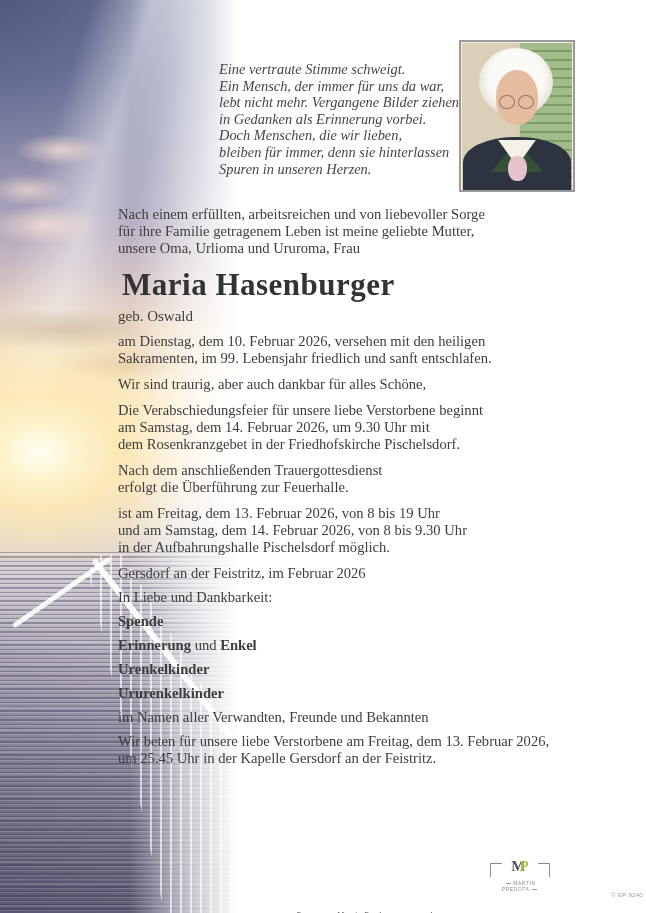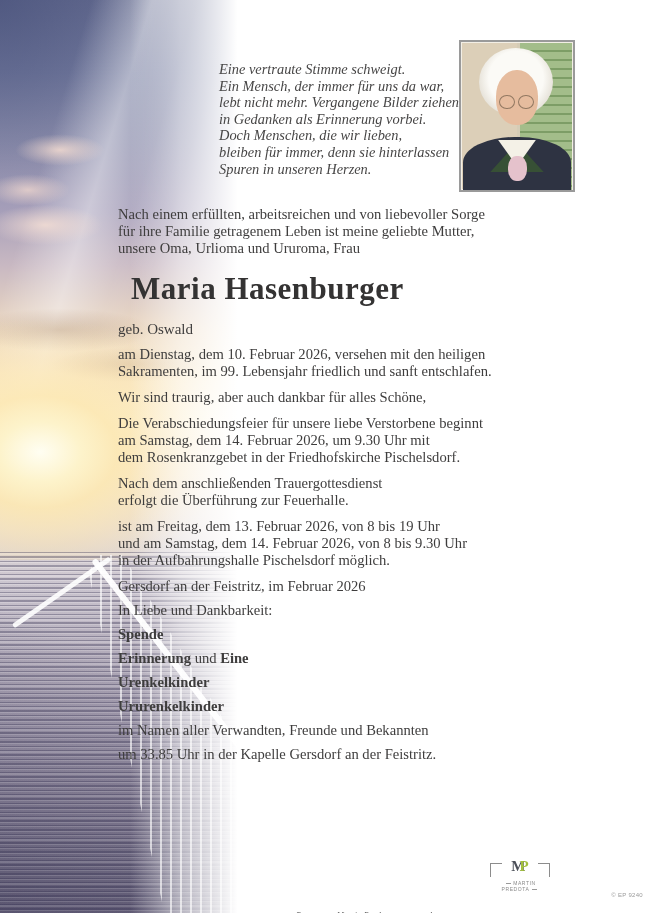--- a/index.html
+++ b/index.html
@@ -93,21 +93,21 @@
     position:absolute;left:203px;top:61px;width:270px;
     font-style:italic;font-size:14.4px;line-height:16.6px;color:#474646;margin-left:16px;
   }
   .content{
     position:absolute;left:118px;right:0;top:206px;
     text-align:left;font-size:14.6px;line-height:17px;
   }
   .ln{display:block;}
   .para{margin:0 0 9px;}
   .name{
-    font-size:31px;font-weight:bold;line-height:38px;margin:13px;color:#343333;
+    font-size:31px;font-weight:bold;line-height:38px;margin:4px;color:#343333;
     letter-spacing:.5px;
   }
   .maiden{margin:0 0 8px;font-size:15px;}
   .solo{margin:0 0 7px;}
   .fam{margin:0 0 7px;font-weight:bold;}
   .fam .reg{font-weight:normal;}
   
   .funeral-line{
     position:absolute;left:296px;top:870px;
     font-style:italic;font-size:8.5px;color:#5a5a5a;letter-spacing:.2px;margin-top:40px;
@@ -204,27 +204,28 @@
     <p class="para">
       <span class="ln">ist am Freitag, dem 13. Februar 2026, von 8 bis 19 Uhr</span>
       <span class="ln">und am Samstag, dem 14. Februar 2026, von 8 bis 9.30 Uhr</span>
       <span class="ln">in der Aufbahrungshalle Pischelsdorf möglich.</span>
     </p>
 
     <div class="solo">Gersdorf an der Feistritz, im Februar 2026</div>
     <div class="solo">In Liebe und Dankbarkeit:</div>
 
     <div class="fam">Spende</div>
-    <div class="fam"><span>Erinnerung</span><span class="reg"> und </span><span>Eine</span></div>
+    <div class="fam"><span>Erinnerung</span><span class="reg"> und </span><span>Enkel</span></div>
     <div class="fam">Urenkelkinder</div>
     <div class="fam">Ururenkelkinder</div>
     <div class="solo">im Namen aller Verwandten, Freunde und Bekannten</div>
 
     <p class="para">
-      <span class="ln">um 33.85 Uhr in der Kapelle Gersdorf an der Feistritz.</span>
+      <span class="ln">Wir beten für unsere liebe Verstorbene am Freitag, dem 13. Februar 2026,</span>
+      <span class="ln">um 25.45 Uhr in der Kapelle Gersdorf an der Feistritz.</span>
     </p>
 
   </div>
 
   <div class="funeral-line">Bestattung Martin Predota, www.predota.co.at</div>
 
   <div class="logo">
     <div class="brk-l"></div>
     <div class="brk-r"></div>
     <div class="mono"><span class="lm">M</span><span class="lp">P</span></div>

